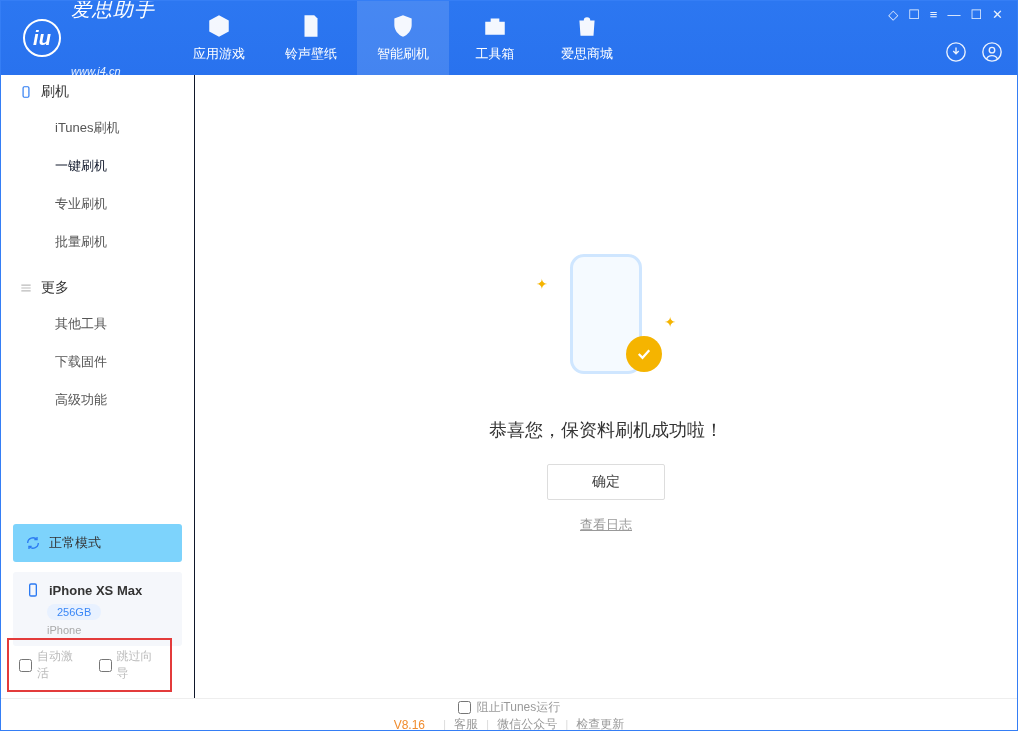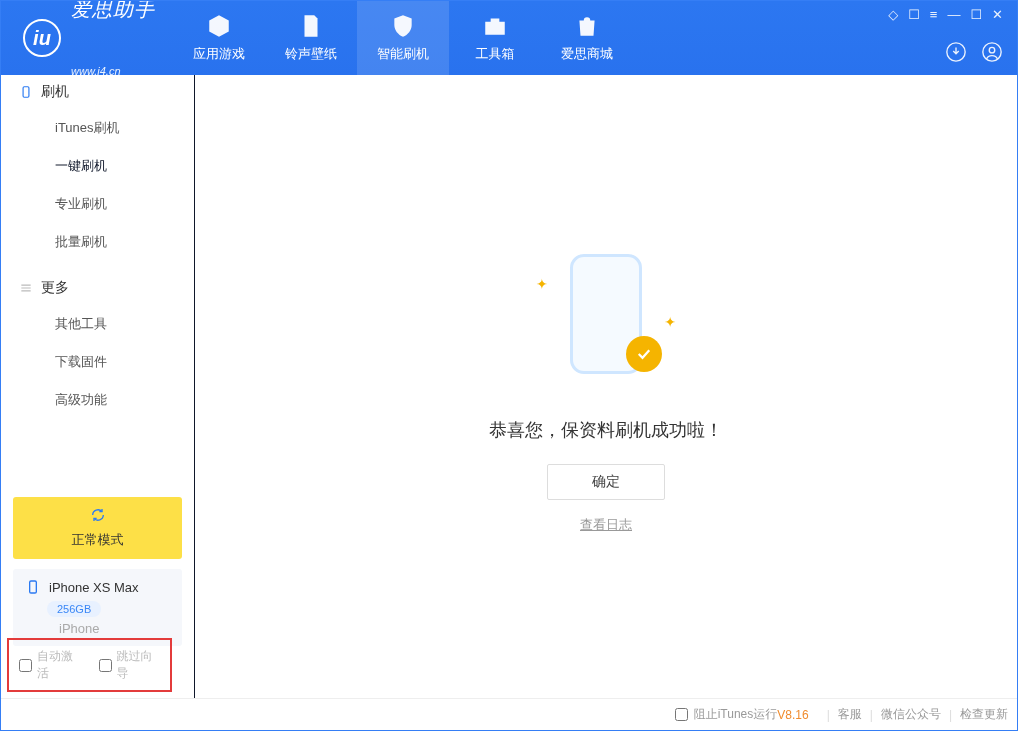--- a/index.html
+++ b/index.html
@@ -26,45 +26,45 @@
 
 .body-area { display: flex; height: calc(100% - 74px - 32px); }
 
 .sidebar { width: 194px; border-right: 1px solid #0f172a; position: relative; }
 .side-group-head { display: flex; align-items: center; gap: 8px; padding: 8px 18px; font-size: 14px; color: #333; font-weight: 500; }
 .side-group-head svg { width: 14px; height: 14px; }
 .side-item { padding: 10px 18px 10px 54px; font-size: 13px; color: #555; cursor: pointer; }
 .side-item.active { color: #0f172a; }
 
 .device-panel { position: absolute; bottom: 52px; left: 12px; right: 12px; }
-.mode-row { background: #fde047; border-radius: 3px; padding: 10px 12px; display: flex; align-items: center; gap: 8px; font-size: 13px; color: #333; margin-bottom: 10px; flex-direction: column; }
+.mode-row { background: #7dd3fc; border-radius: 3px; padding: 10px 12px; display: flex; align-items: center; gap: 8px; font-size: 13px; color: #333; margin-bottom: 10px; }
 .mode-row svg { width: 16px; height: 16px; }
 .device-row { background: #f5f7fb; border-radius: 3px; padding: 10px 12px; }
-.device-row .dname { display: flex; align-items: center; gap: 8px; font-size: 13px; font-weight: 400; color: #333; }
+.device-row .dname { display: flex; align-items: center; gap: 8px; font-size: 13px; font-weight: 700; color: #333; }
 .device-row .dname svg { width: 16px; height: 16px; }
 .storage-badge { display: inline-block; margin-top: 6px; margin-left: 22px; background: #e8f1ff; color: #3a87f6; font-size: 11px; padding: 2px 10px; border-radius: 10px; }
-.device-row .dtype { margin-left: 34px; margin-top: 4px; font-size: 13px; color: #aaa; }
+.device-row .dtype { margin-left: 22px; margin-top: 4px; font-size: 11px; color: #aaa; }
 
 .bottom-options { position: absolute; bottom: 6px; left: 6px; right: 22px; border: 2px solid #e33b3b; padding: 8px 10px; display: flex; gap: 18px; font-size: 12px; color: #bbb; }
 .bottom-options label { display: flex; align-items: center; gap: 5px; cursor: pointer; }
 .bottom-options input { width: 13px; height: 13px; }
 
 .main { flex: 1; position: relative; display: flex; flex-direction: column; align-items: center; justify-content: center; }
 .success-illustration { position: relative; width: 160px; height: 160px; margin-bottom: 18px; }
 .phone-shape { position: absolute; left: 50%; top: 50%; transform: translate(-50%,-55%); width: 72px; height: 120px; border: 3px solid #cfe6ff; border-radius: 14px; background: #f5faff; }
 .check-badge { position: absolute; right: 24px; bottom: 28px; width: 36px; height: 36px; background: #f5b400; border-radius: 50%; display: flex; align-items: center; justify-content: center; }
 .check-badge svg { width: 18px; height: 18px; stroke: #fff; stroke-width: 3; fill: none; }
 .sparkle { position: absolute; color: #f5b400; font-size: 14px; }
 .sparkle.s1 { left: 10px; top: 36px; }
 .sparkle.s2 { right: 10px; bottom: 70px; }
 .success-text { font-size: 18px; color: #333; font-weight: 500; margin-bottom: 22px; }
 .ok-btn { border: 1px solid #ddd; background: #fff; padding: 8px 44px; font-size: 14px; color: #444; border-radius: 2px; cursor: pointer; margin-bottom: 16px; font-family: Liberation Serif, serif; }
 .log-link { font-size: 13px; color: #999; text-decoration: underline; cursor: pointer; }
 
-.footer { position: absolute; bottom: 0; left: 0; right: 0; height: 32px; border-top: 1px solid #eee; display: flex; align-items: center; padding: 0 9px; font-size: 12px; color: #999; justify-content: flex-end; }
+.footer { position: absolute; bottom: 0; left: 0; right: 0; height: 32px; border-top: 1px solid #eee; display: flex; align-items: center; padding: 0 9px; font-size: 12px; color: #999; justify-content: space-between; flex-direction: column; }
 .footer-left { display: flex; align-items: center; gap: 6px; }
 .footer-left input { width: 13px; height: 13px; }
 .footer-right { display: flex; align-items: center; gap: 8px; }
 .footer-right .sep { color: #ddd; }
 .footer-right .ver { color: #f08c2e; margin-right: 10px; }
 .footer-right a { color: #999; cursor: pointer; }
 </style>
 </head>
 <body>
 

